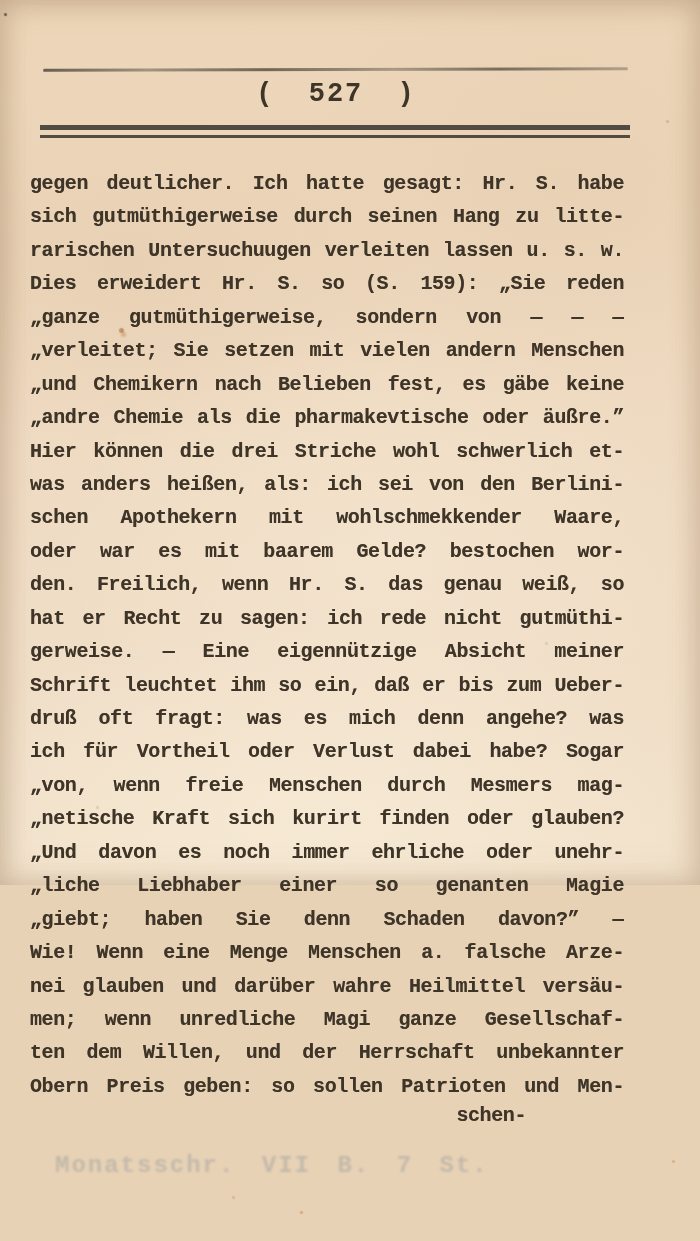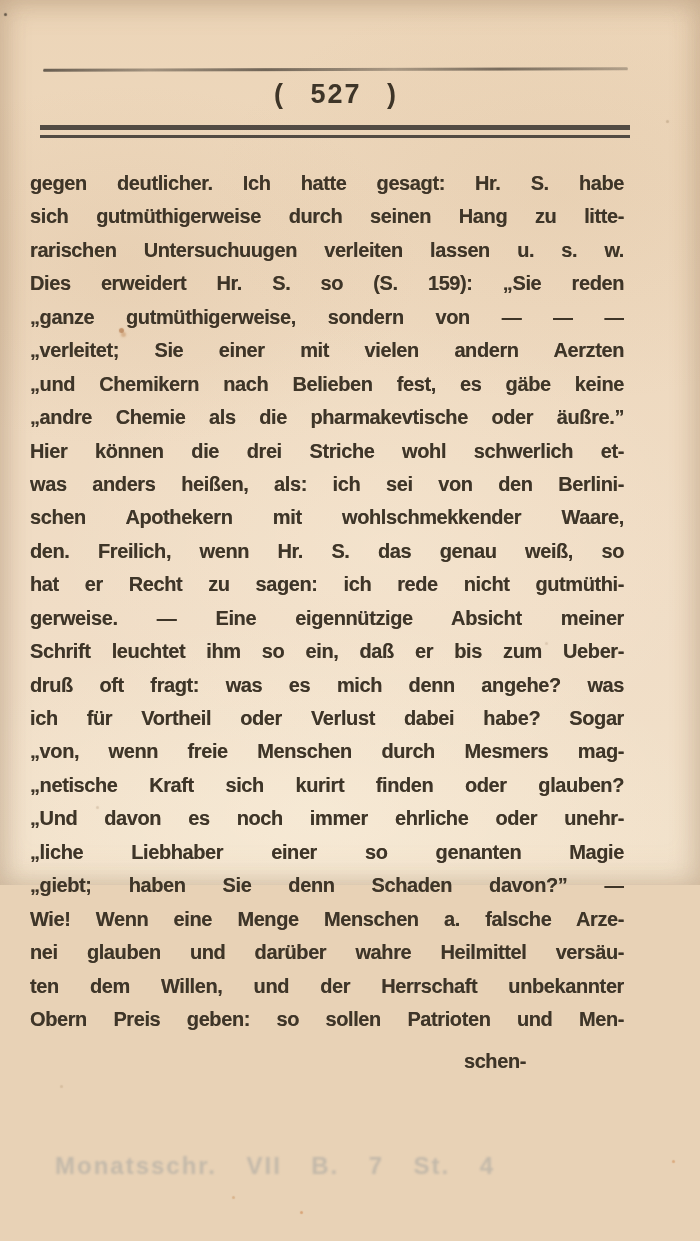--- a/index.html
+++ b/index.html
@@ -18,21 +18,21 @@
       radial-gradient(ellipse 420px 260px at 18% 30%, rgba(196,158,116,0.14), rgba(0,0,0,0) 70%),
       radial-gradient(ellipse 500px 300px at 80% 22%, rgba(198,162,120,0.12), rgba(0,0,0,0) 70%),
       radial-gradient(ellipse 460px 320px at 55% 62%, rgba(255,246,228,0.25), rgba(0,0,0,0) 72%),
       radial-gradient(ellipse 520px 260px at 45% 92%, rgba(255,248,232,0.35), rgba(0,0,0,0) 75%),
       linear-gradient(180deg, #ecd5b8 0%, #eed9bf 35%, #f0ddc6 70%, #f2e2cb 100%);
     box-shadow:
       inset 10px 0 22px rgba(140,108,76,0.18),
       inset -10px 0 22px rgba(140,108,76,0.15),
       inset 0 12px 26px rgba(150,118,86,0.12),
       inset 0 -14px 30px rgba(190,160,122,0.10);
-    font-family: Liberation Sans, sans-serif;
+    font-family: Liberation Mono, monospace;
     color: var(--ink, #3e3528);
   }
   .speck {
     position: absolute;
     top: 0; left: 0;
     width: 3px; height: 3px;
     border-radius: 50%;
     box-shadow:
       4px 13px 1px rgba(78,68,56,0.85),
       120px 329px 1px 1px rgba(160,92,44,0.55),
@@ -89,21 +89,21 @@
   }
   .line {
     height: 33.45px;
     line-height: 33.45px;
     overflow: hidden;
     text-align: justify;
     text-align-last: justify;
     white-space: nowrap;
   }
   .catchword-row {
-    margin-top: 14px;
+    margin-top: 1px;
     text-align: right;
     text-align-last: right;
     padding-right: 98px;
   }
   .ghost {
     position: absolute;
     left: 55px; top: 1152px;
     width: 440px;
     font-size: 24px;
     font-weight: bold;
@@ -128,39 +128,41 @@
   <div class="page-number">( 527 )</div>
 
   <div class="double-rule"></div>
 
   <div class="text-block">
     <div class="line">gegen deutlicher.  Ich hatte gesagt: Hr. S. habe</div>
     <div class="line">sich gutmüthigerweise durch seinen Hang zu litte-</div>
     <div class="line">rarischen Untersuchuugen verleiten lassen u. s. w.</div>
     <div class="line">Dies erweidert Hr. S. so (S. 159): „Sie reden</div>
     <div class="line">„ganze gutmüthigerweise, sondern von — — —</div>
-    <div class="line">„verleitet; Sie einer mit vielen andern Aerzten</div>
+    <div class="line">„verleitet; Sie setzen mit vielen andern Menschen</div>
     <div class="line">„und Chemikern nach Belieben fest, es gäbe keine</div>
     <div class="line">„andre Chemie als die pharmakevtische oder äußre.”</div>
     <div class="line">Hier können die drei Striche wohl schwerlich et-</div>
     <div class="line">was anders heißen, als: ich sei von den Berlini-</div>
     <div class="line">schen Apothekern mit wohlschmekkender Waare,</div>
+    <div class="line">oder war es mit baarem Gelde? bestochen wor-</div>
     <div class="line">den.  Freilich, wenn Hr. S. das genau weiß, so</div>
     <div class="line">hat er Recht zu sagen: ich rede nicht gutmüthi-</div>
     <div class="line">gerweise. — Eine eigennützige Absicht meiner</div>
     <div class="line">Schrift leuchtet ihm so ein, daß er bis zum Ueber-</div>
     <div class="line">druß oft fragt: was es mich denn angehe? was</div>
     <div class="line">ich für Vortheil oder Verlust dabei habe? Sogar</div>
     <div class="line">„von, wenn freie Menschen durch Mesmers mag-</div>
     <div class="line">„netische Kraft sich kurirt finden oder glauben?</div>
     <div class="line">„Und davon es noch immer ehrliche oder unehr-</div>
     <div class="line">„liche Liebhaber einer so genanten Magie</div>
     <div class="line">„giebt; haben Sie denn Schaden davon?” —</div>
     <div class="line">Wie! Wenn eine Menge Menschen a. falsche Arze-</div>
     <div class="line">nei glauben und darüber wahre Heilmittel versäu-</div>
+    <div class="line">men; wenn unredliche Magi ganze Gesellschaf-</div>
     <div class="line">ten dem Willen, und der Herrschaft unbekannter</div>
     <div class="line">Obern Preis geben: so sollen Patrioten und Men-</div>
 
     <div class="catchword-row">
       <span class="catchword">schen-</span>
     </div>
   </div>
 
   <div class="ghost">Monatsschr. VII B. 7 St.    4</div>
 </div>

